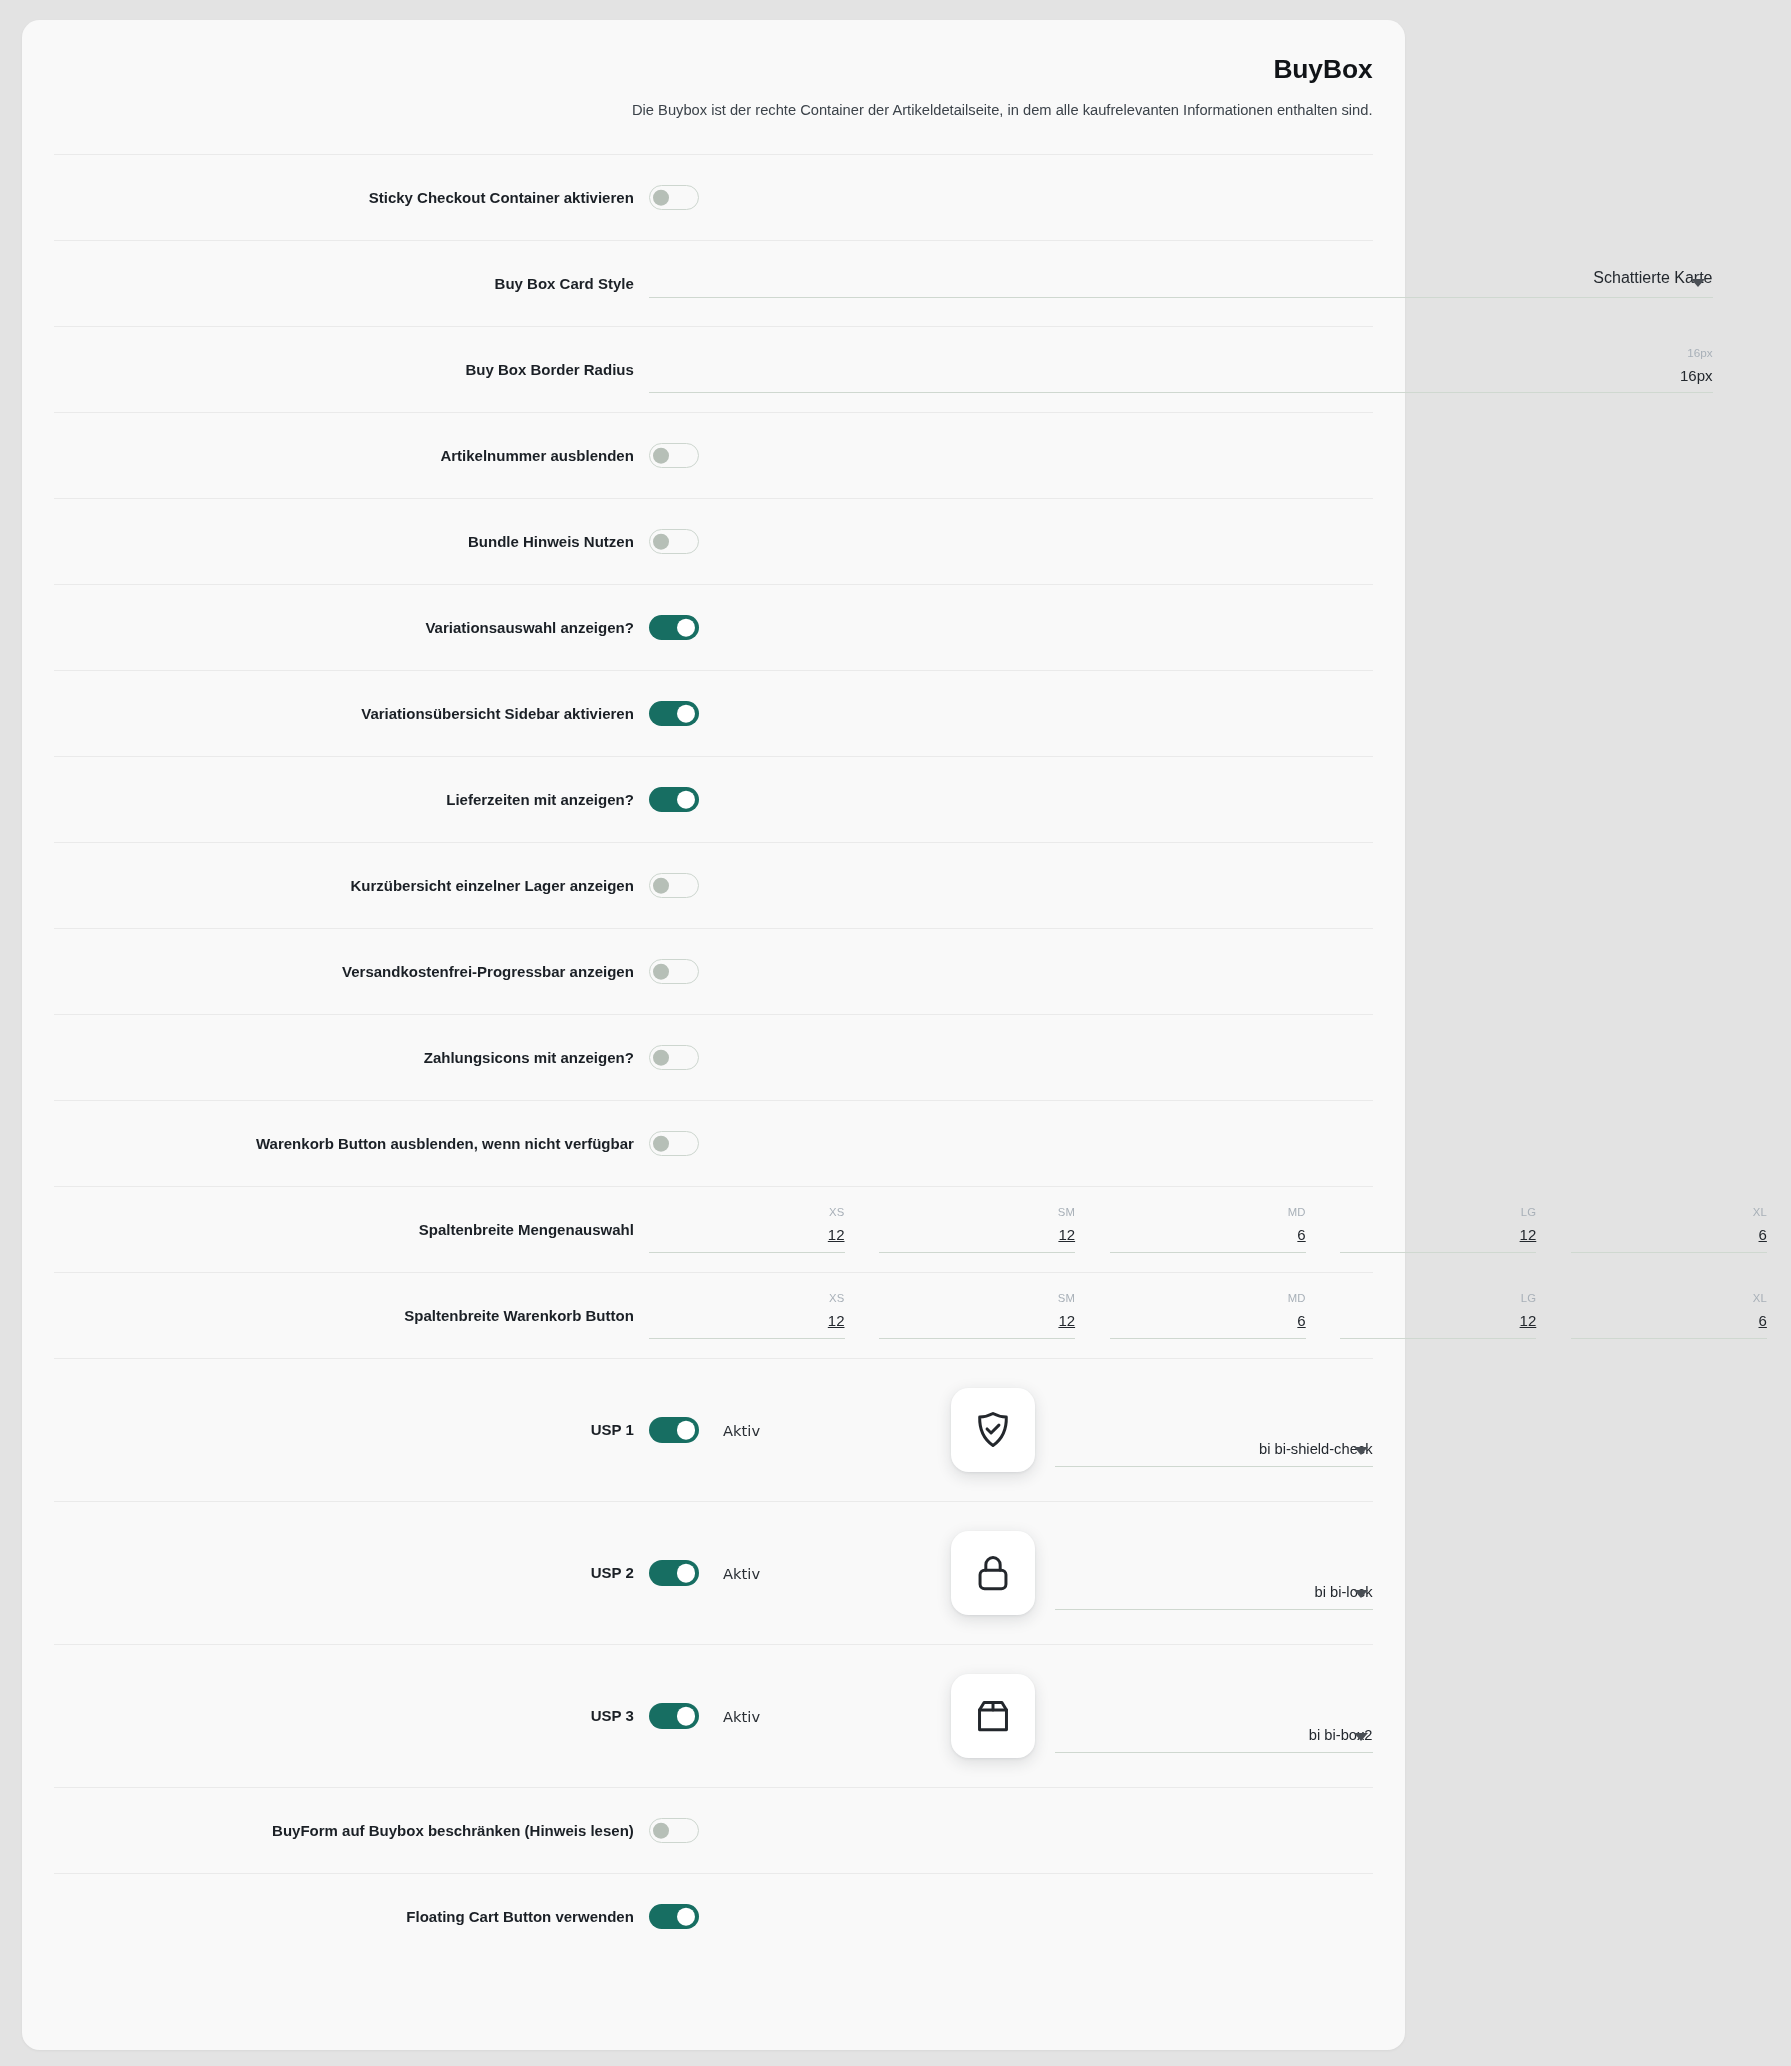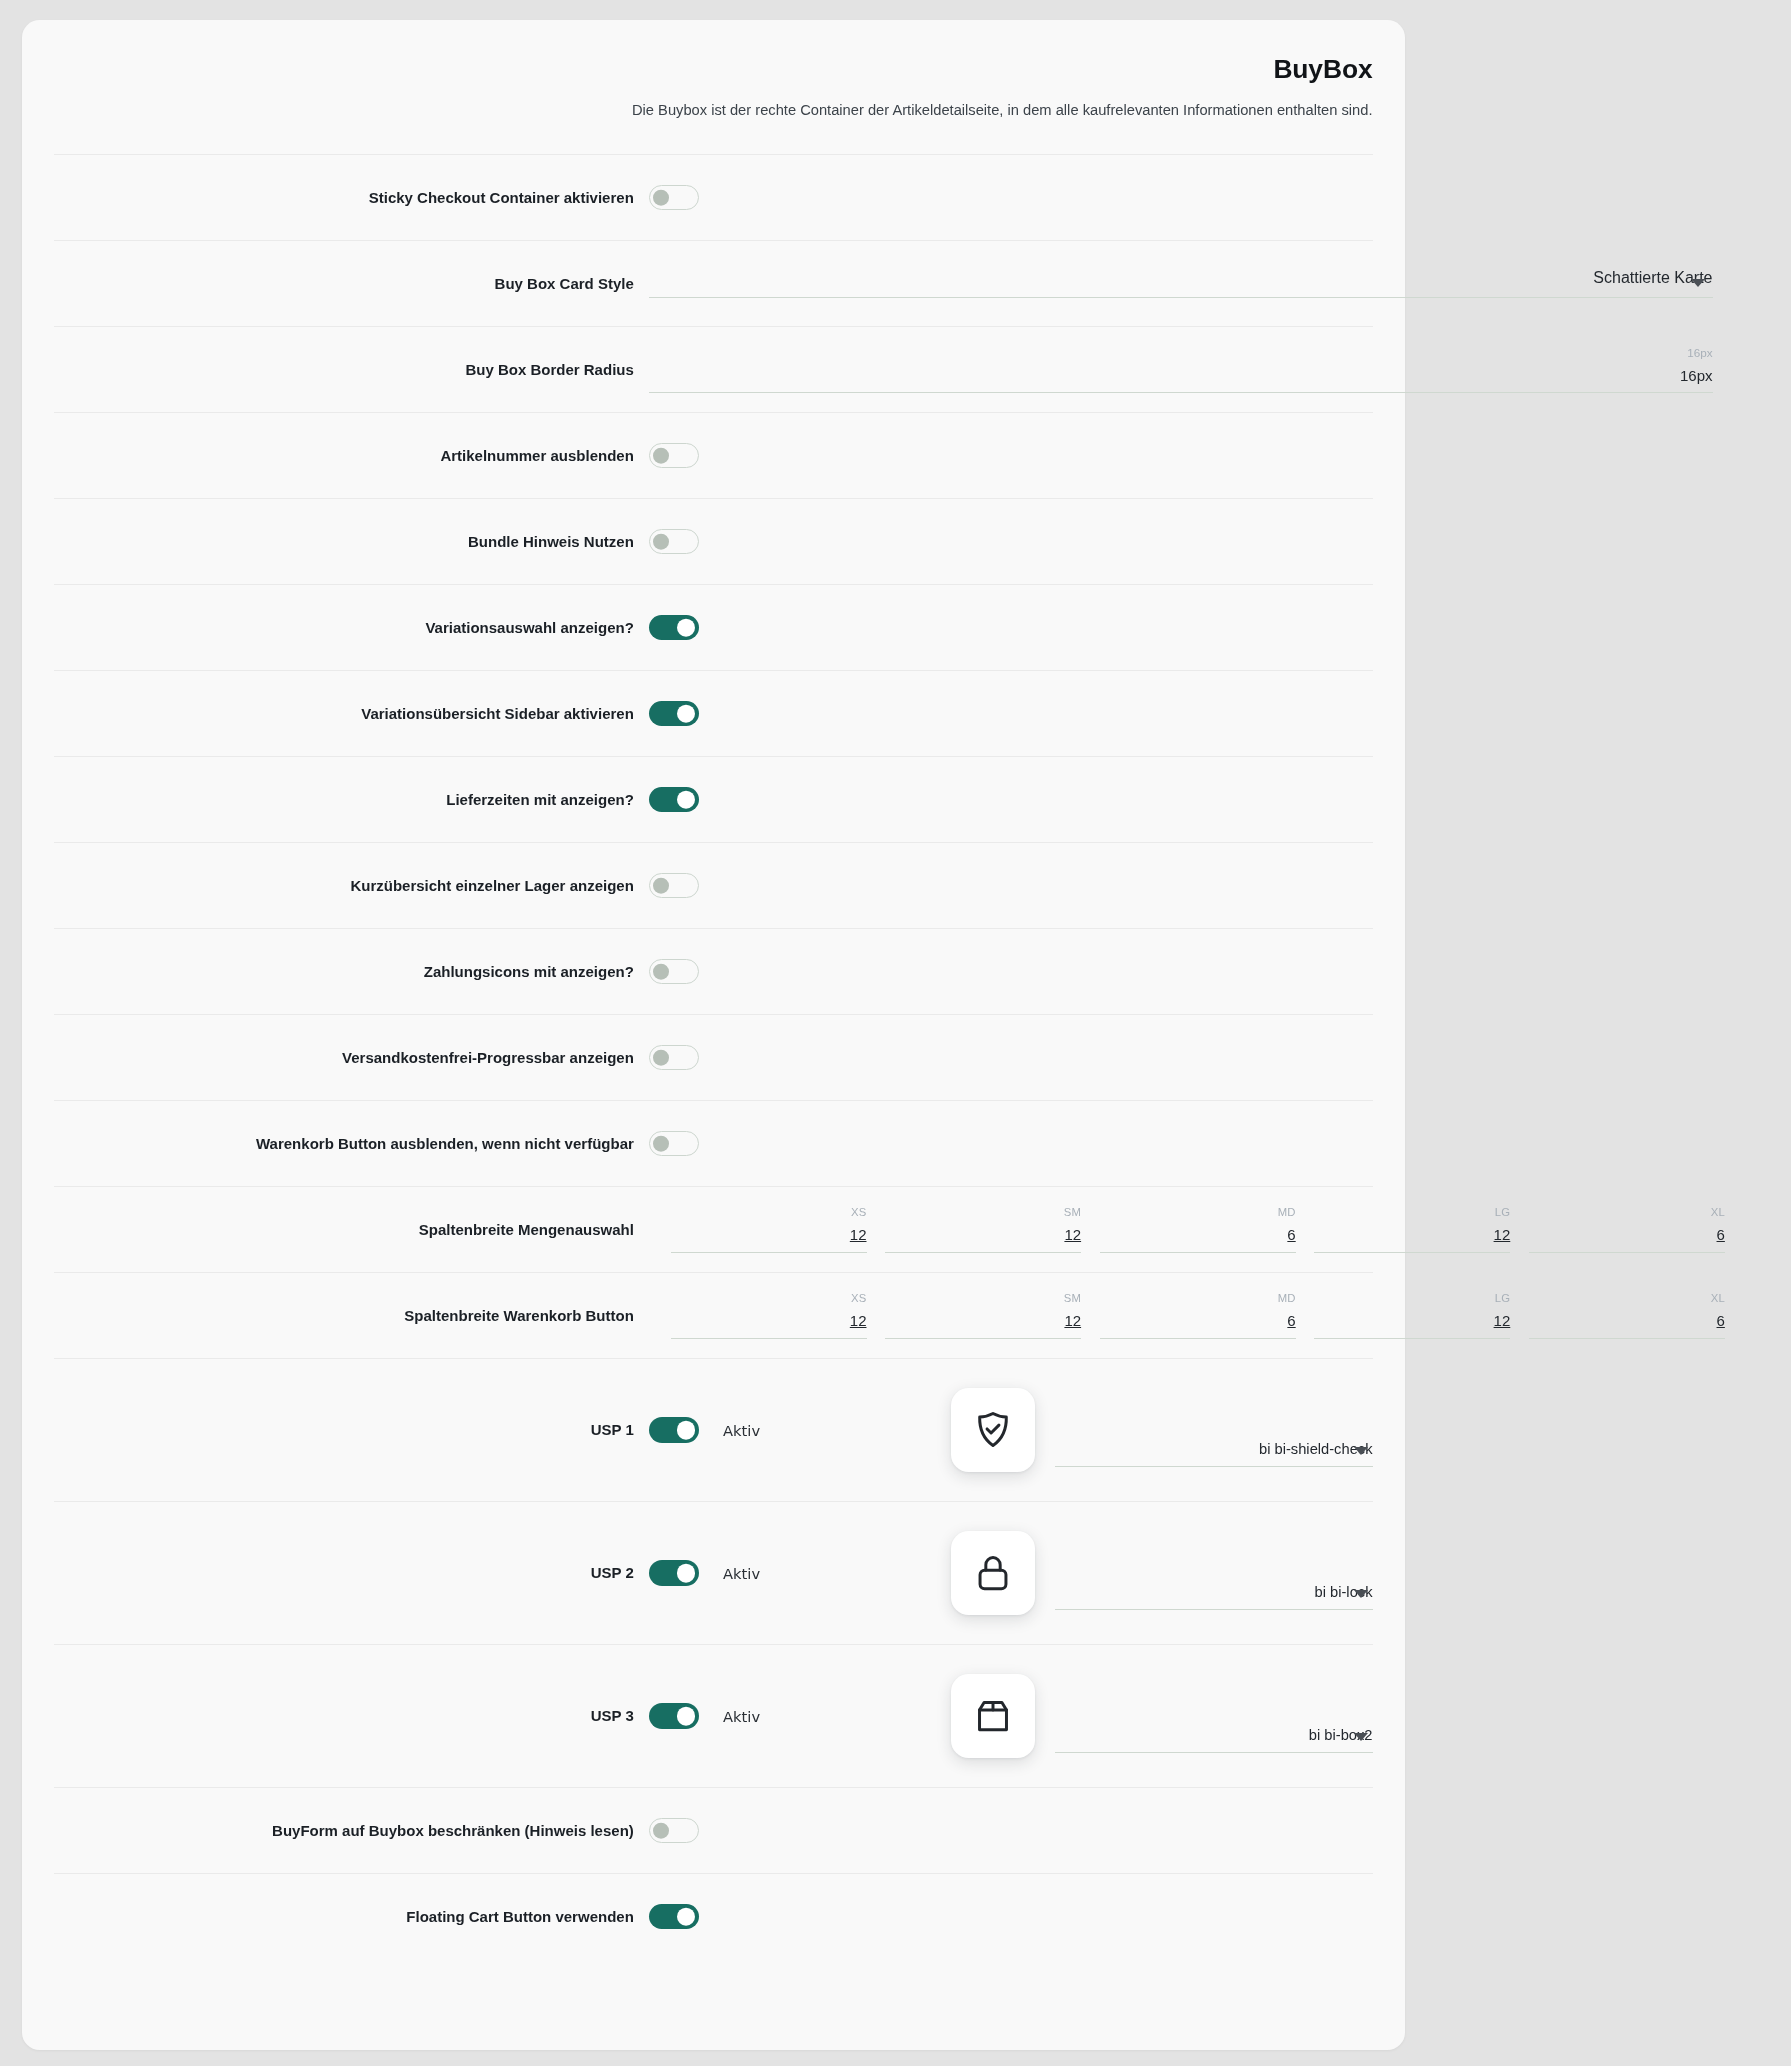--- a/index.html
+++ b/index.html
@@ -150,23 +150,22 @@
   }
   .field .fval{
     font-size:15px;
     color:var(--value);
     display:block;
   }
 
   
   .bp-grid{
     display:flex;
-    gap:0;
+    gap:16px;
     width:1064px;
-    margin-left:22px;
   }
   .bp{
     width:196px;
     flex:0 0 196px;
     border-bottom:1.5px solid var(--underline);
     margin-right:18.6px;
     padding-bottom:8.8px;
   }
   .bp:last-child{margin-right:0;}
   .bp .bp-label{
@@ -313,30 +312,30 @@
       <div class="row">
         <div class="row-label">Kurzübersicht einzelner Lager anzeigen</div>
         <div class="row-control">
           <div class="toggle off">
               <span class="knob"></span>
             </div>
         </div>
       </div>
 
       <div class="row">
+        <div class="row-label">Versandkostenfrei-Progressbar anzeigen</div>
+        <div class="row-control">
+          <div class="toggle off">
+              <span class="knob"></span>
+            </div>
+        </div>
+      </div>
+
+      <div class="row">
         <div class="row-label">Zahlungsicons mit anzeigen?</div>
-        <div class="row-control">
-          <div class="toggle off">
-              <span class="knob"></span>
-            </div>
-        </div>
-      </div>
-
-      <div class="row">
-        <div class="row-label">Versandkostenfrei-Progressbar anzeigen</div>
         <div class="row-control">
           <div class="toggle off">
               <span class="knob"></span>
             </div>
         </div>
       </div>
 
       <div class="row">
         <div class="row-label">Warenkorb Button ausblenden, wenn nicht verfügbar</div>
         <div class="row-control">

